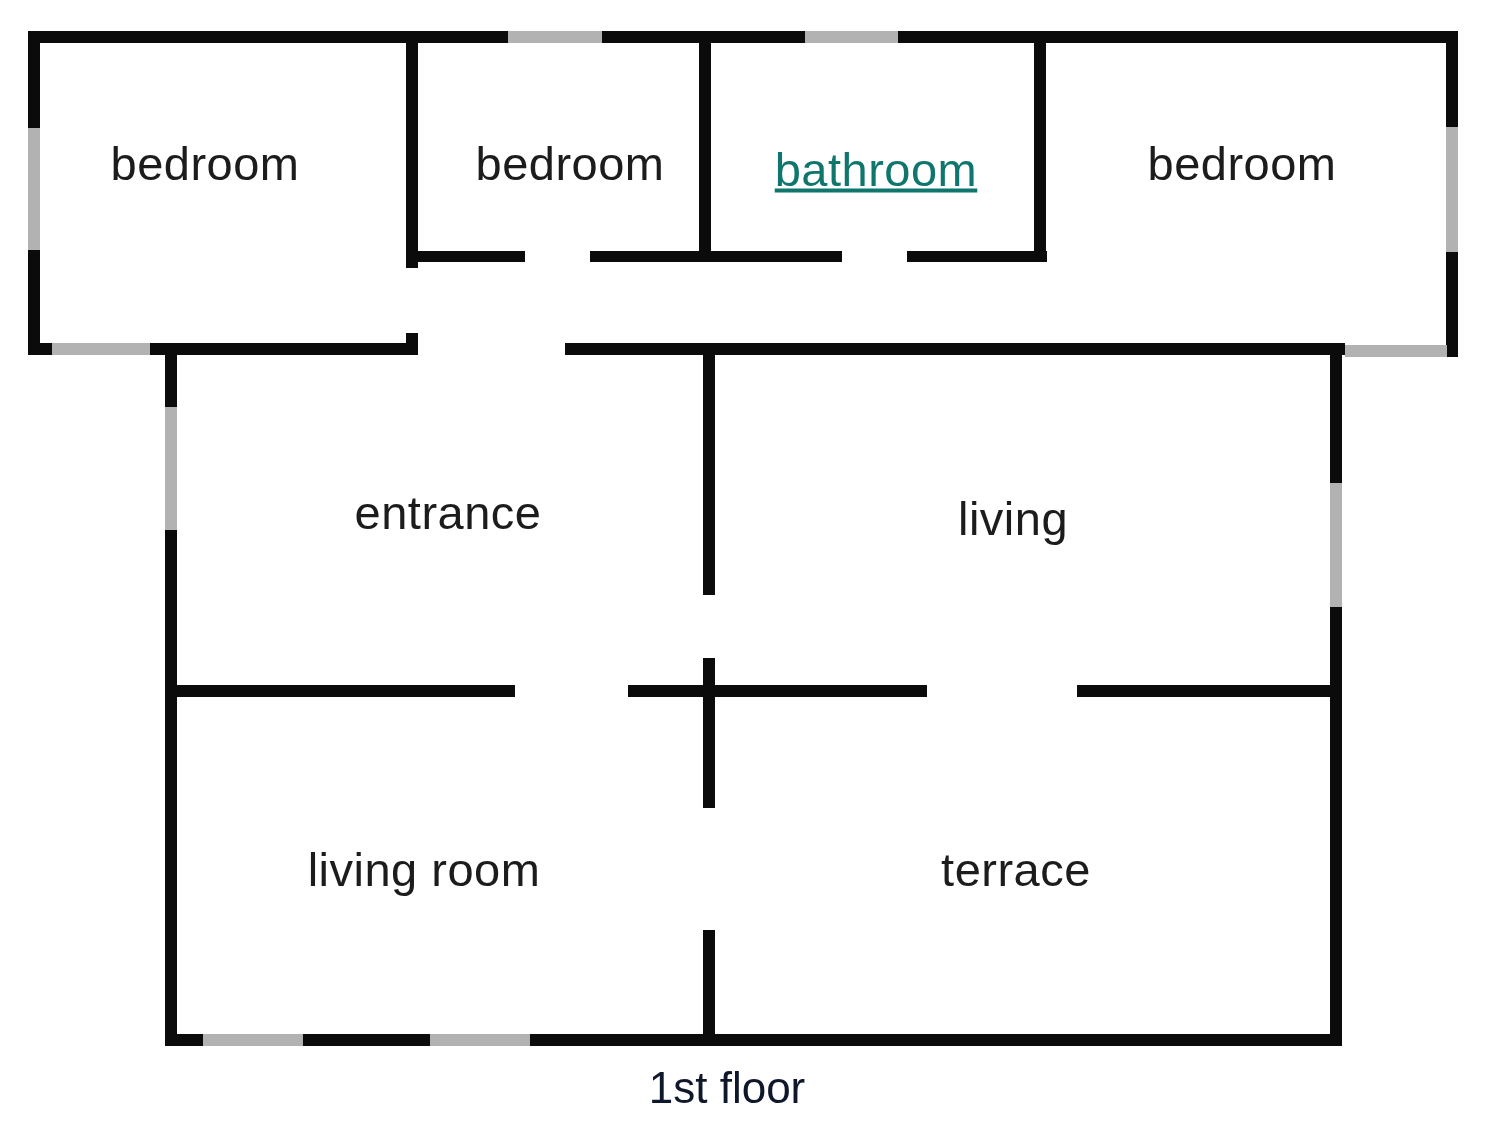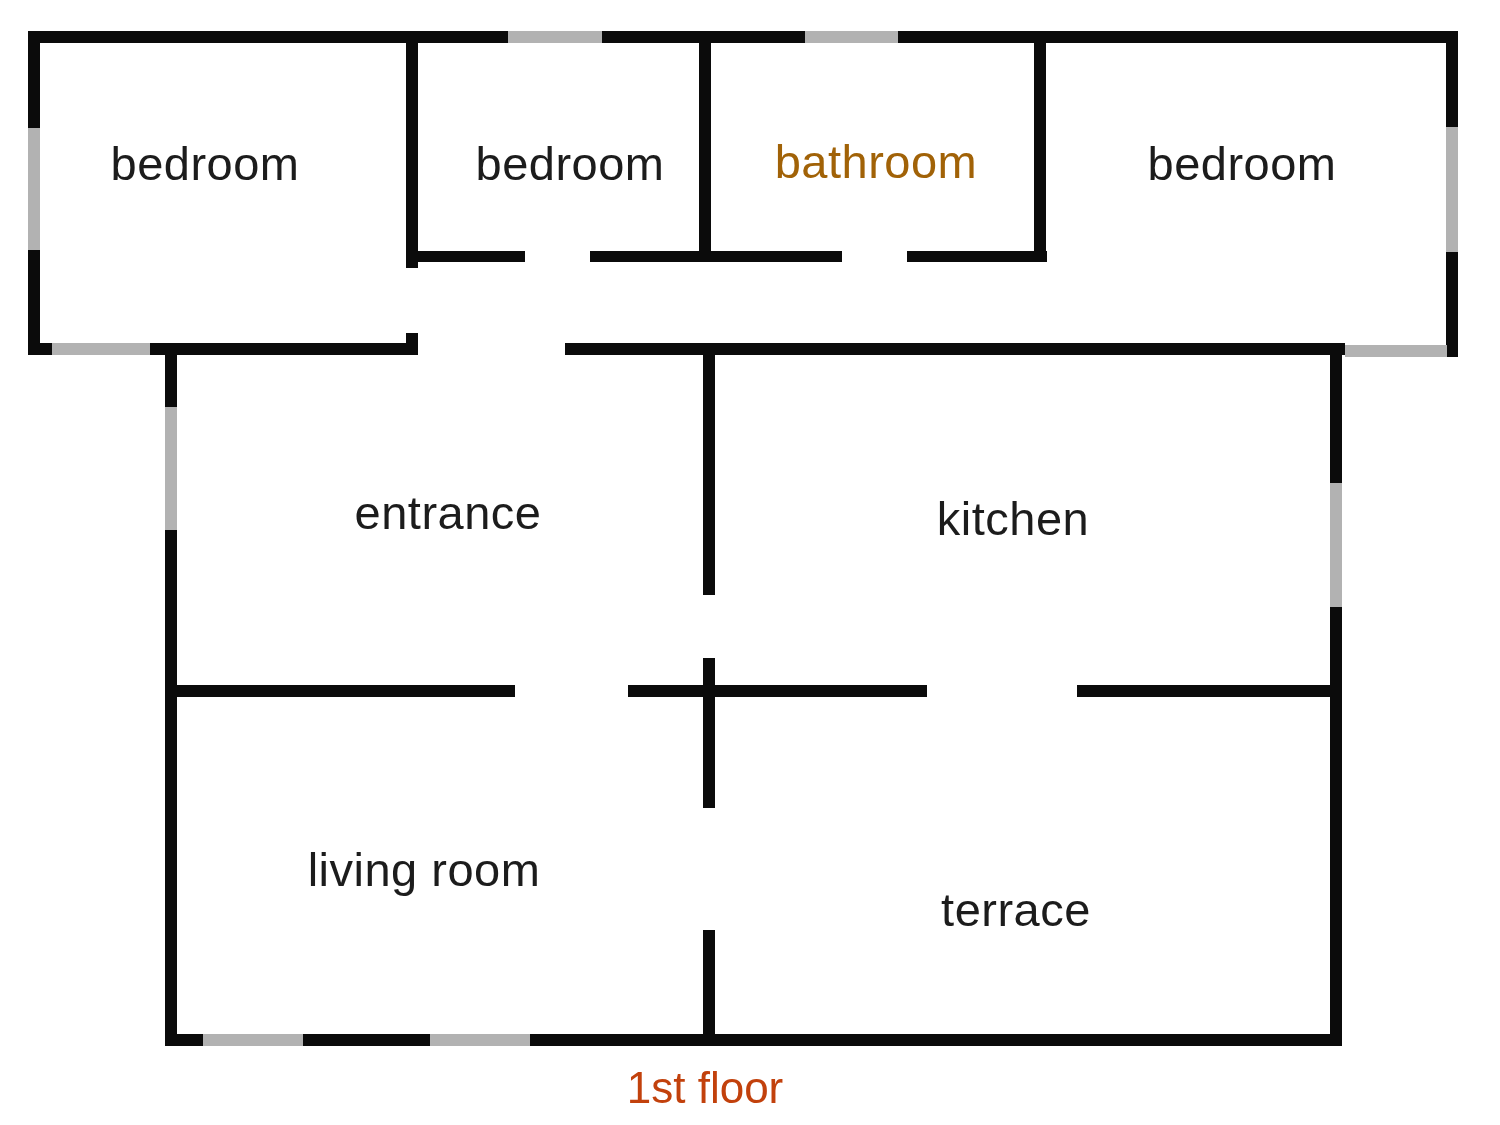--- a/index.html
+++ b/index.html
@@ -38,21 +38,21 @@
     transform: translate(-50%, -50%);
     font-size: 44px;
     color: #1c1c1c;
     white-space: nowrap;
   }
 </style>
 </head>
 <body>
 
 <div class="plan" style="background: rgb(255, 255, 255);">
-  <div class="floor-title" style="left: 705px; top: 1088px; color: #c2410c; text-align: right;">1st floor</div>
+  <div class="floor-title" style="left: 727px; top: 1088px; color: #0f172a; text-align: right;">1st floor</div>
 <div class="wall" style="left: 28px; top: 31px; width: 1430px; height: 12px; background: rgb(11, 11, 11);"></div>
     <div class="wall" style="left: 28px; top: 31px; width: 12px; height: 323px; background: rgb(11, 11, 11);"></div>
     <div class="wall" style="left: 1446px; top: 31px; width: 12px; height: 326px; background: rgb(11, 11, 11);"></div>
     <div class="wall" style="left: 28px; top: 343px; width: 390px; height: 12px; background: rgb(11, 11, 11);"></div>
     <div class="wall" style="left: 406px; top: 42px; width: 12px; height: 226px; background: rgb(11, 11, 11);"></div>
     <div class="wall" style="left: 406px; top: 333px; width: 12px; height: 22px; background: rgb(11, 11, 11);"></div>
     <div class="wall" style="left: 699px; top: 42px; width: 12px; height: 212px; background: rgb(11, 11, 11);"></div>
     <div class="wall" style="left: 1034px; top: 42px; width: 12px; height: 212px; background: rgb(11, 11, 11);"></div>
     <div class="wall" style="left: 406px; top: 251px; width: 119px; height: 11px; background: rgb(11, 11, 11);"></div>
     <div class="wall" style="left: 590px; top: 251px; width: 252px; height: 11px; background: rgb(11, 11, 11);"></div>
@@ -73,19 +73,19 @@
     <div class="window" style="left: 28px; top: 128px; width: 12px; height: 122px; background: rgb(178, 178, 178);"></div>
     <div class="window" style="left: 1446px; top: 127px; width: 12px; height: 125px; background: rgb(178, 178, 178);"></div>
     <div class="window" style="left: 52px; top: 343px; width: 98px; height: 12px; background: rgb(178, 178, 178);"></div>
     <div class="window" style="left: 1345px; top: 345px; width: 102px; height: 12px; background: rgb(178, 178, 178);"></div>
     <div class="window" style="left: 165px; top: 407px; width: 12px; height: 123px; background: rgb(178, 178, 178);"></div>
     <div class="window" style="left: 1330px; top: 483px; width: 12px; height: 124px; background: rgb(178, 178, 178);"></div>
     <div class="window" style="left: 203px; top: 1034px; width: 100px; height: 12px; background: rgb(178, 178, 178);"></div>
     <div class="window" style="left: 430px; top: 1034px; width: 100px; height: 12px; background: rgb(178, 178, 178);"></div>
     <span class="room-label" style="left: 205px; top: 163px; color: rgb(28, 28, 28);">bedroom</span>
     <span class="room-label" style="left: 570px; top: 163px; color: rgb(28, 28, 28);">bedroom</span>
-    <span class="room-label" style="left: 876px; top: 161px; color: #a16207;">bathroom</span>
+    <span class="room-label" style="left: 876px; top: 169px; color: #0f766e; text-decoration: underline;">bathroom</span>
     <span class="room-label" style="left: 1242px; top: 163px; color: rgb(28, 28, 28);">bedroom</span>
     <span class="room-label" style="left: 448px; top: 512px; color: rgb(28, 28, 28);">entrance</span>
-    <span class="room-label" style="left: 1013px; top: 518px; color: rgb(28, 28, 28);">kitchen</span>
+    <span class="room-label" style="left: 1013px; top: 518px; color: rgb(28, 28, 28);">living</span>
     <span class="room-label" style="left: 424px; top: 869px; color: rgb(28, 28, 28);">living room</span>
-    <span class="room-label" style="left: 1016px; top: 909px; color: rgb(28, 28, 28);">terrace</span>
+    <span class="room-label" style="left: 1016px; top: 869px; color: rgb(28, 28, 28);">terrace</span>
   </div>
 
 </body></html>

